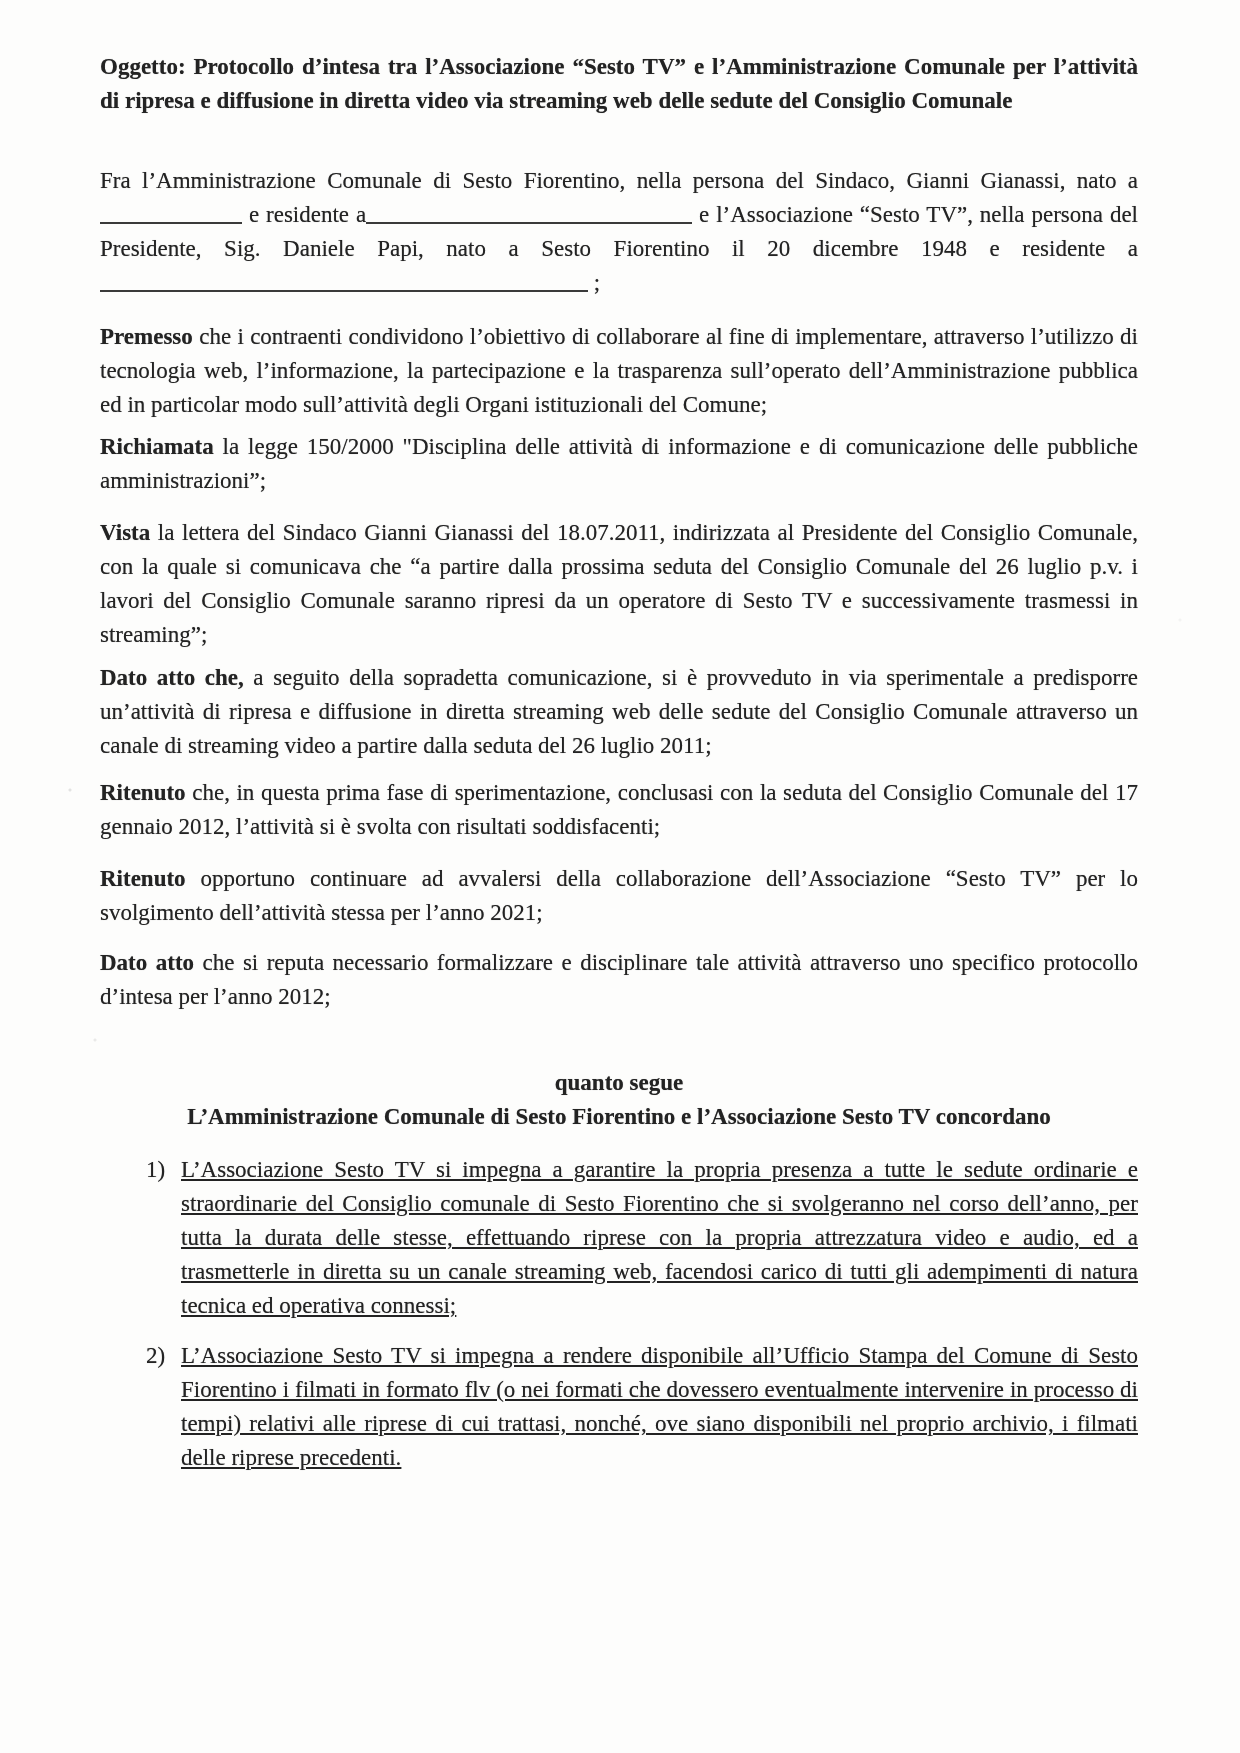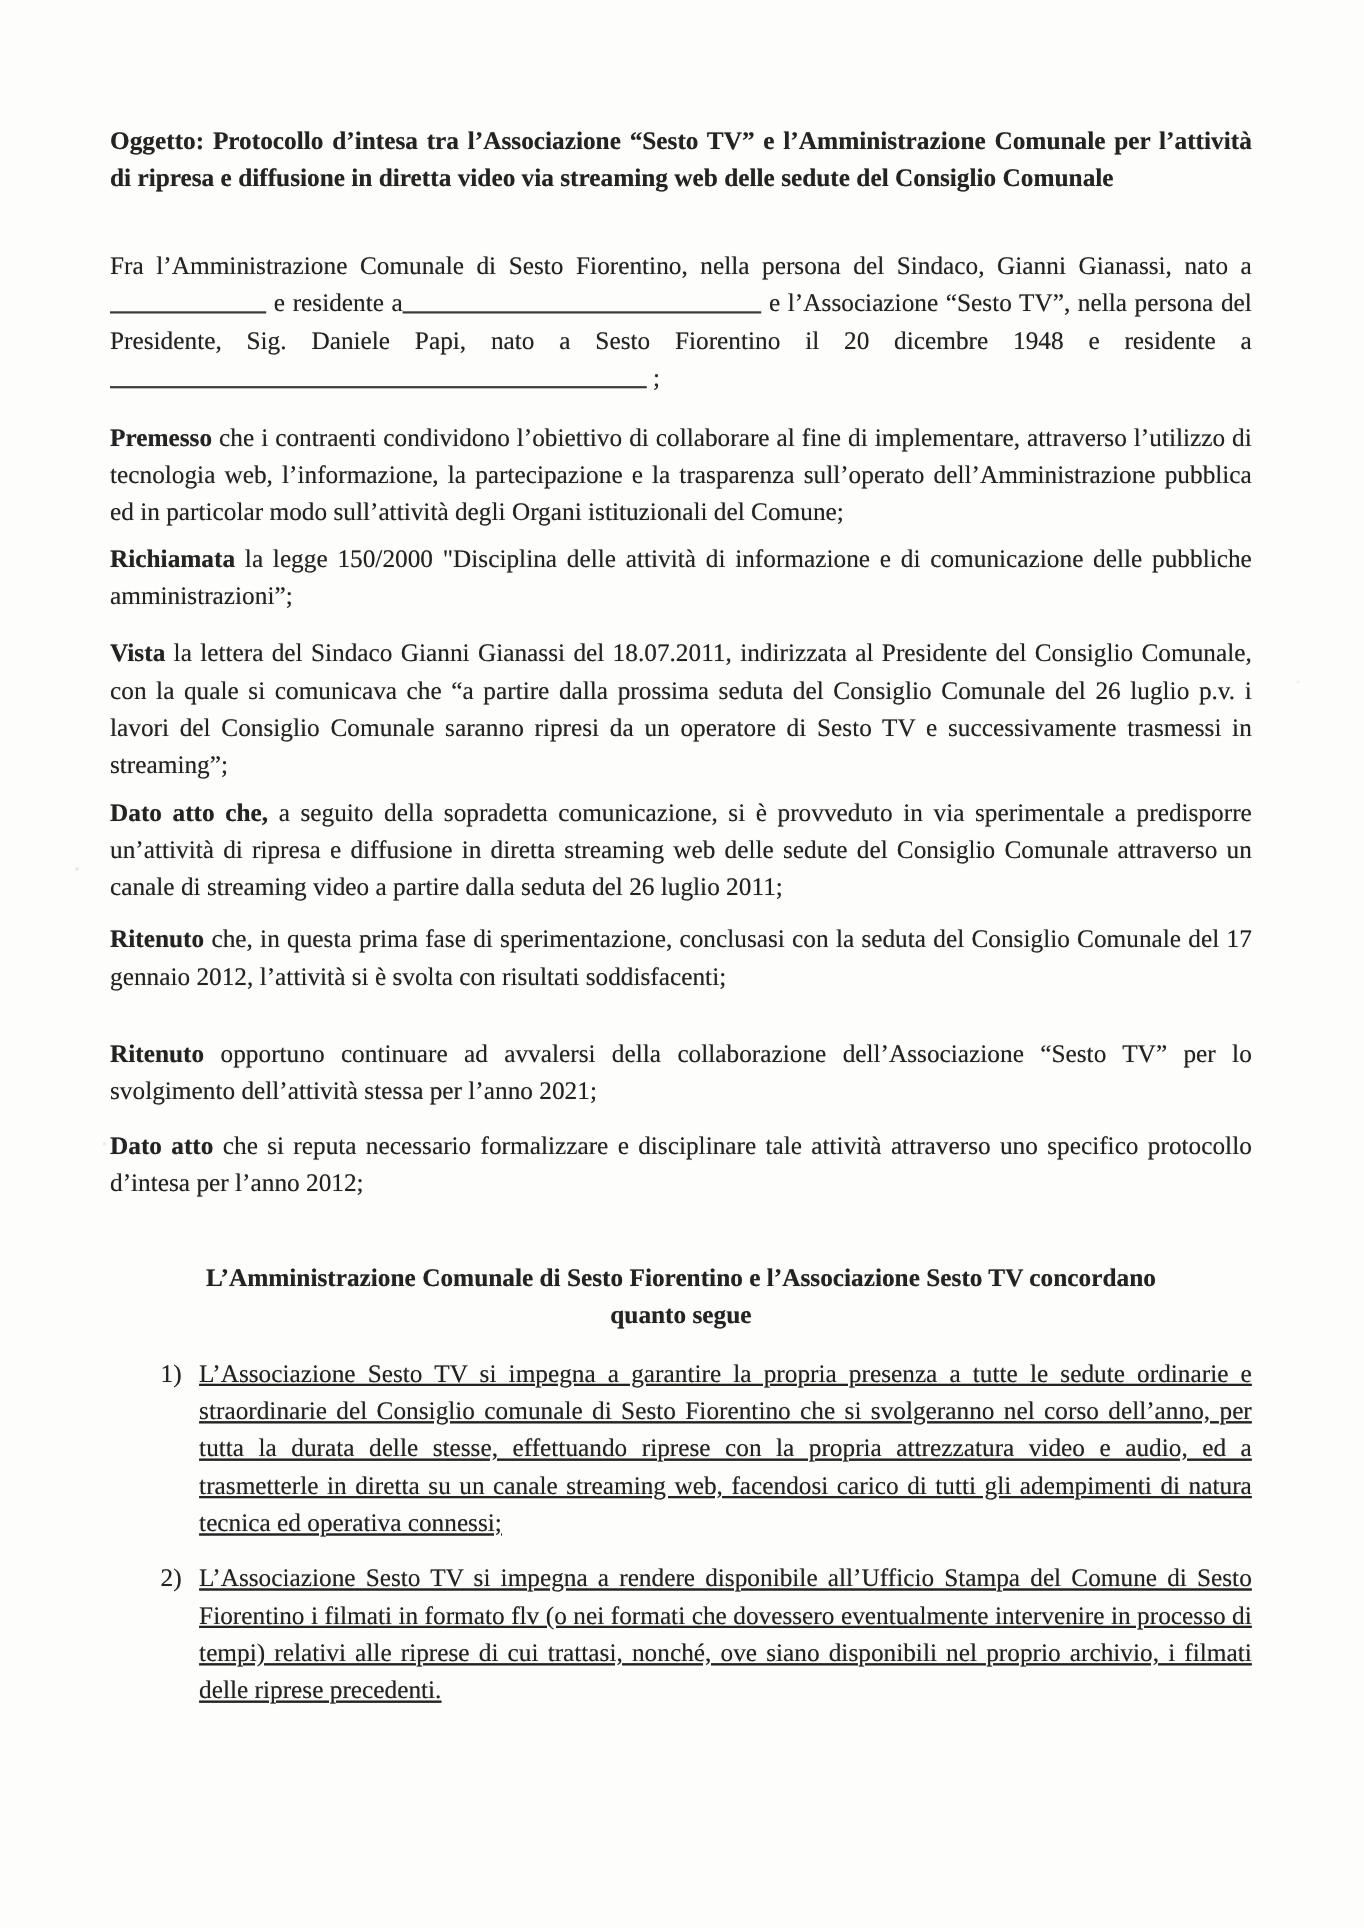--- a/index.html
+++ b/index.html
@@ -10,38 +10,38 @@
     position: relative;
     overflow: hidden;
     font-family: "Liberation Serif", "DejaVu Serif", serif;
     color: #232323;
   }
   .page {
     position: absolute;
     left: 0; top: 0;
     width: 1240px; height: 1753px;
     box-sizing: border-box;
-    padding: 111px 102px 0 100px;
+    padding: 50px 102px 0 100px;
     font-size: 23px;
     line-height: 34px;
     text-align: justify;
     text-shadow: 0 0 0.7px rgba(40,40,40,0.55);
     background:
       radial-gradient(circle at 70px 790px, rgba(0,0,0,0.10) 1px, transparent 2px),
       radial-gradient(circle at 95px 1040px, rgba(0,0,0,0.08) 1px, transparent 2px),
       radial-gradient(circle at 1180px 620px, rgba(0,0,0,0.04) 1px, transparent 2px);
   }
   p { margin: 0; }
   .subject { font-weight: bold; margin-bottom: 46px; }
   .intro       { margin-bottom: 1px; }
   .r-premesso  { margin-bottom: 8px; margin-top: 20px;  }
   .r-richiamata{ margin-bottom: 18px; }
   .r-vista     { margin-bottom: 9px;  }
   .r-dato1     { margin-bottom: 13px; }
-  .r-rit1      { margin-bottom: 36px; }
+  .r-rit1      { margin-bottom: 18px; }
   .r-rit2      { margin-bottom: 16px; }
   .r-dato2     { margin-bottom: 52px; }
   .lead { font-weight: bold; }
   .blank {
     display: inline-block;
     height: 12px;
     border-bottom: 2px solid #3a3a3a;
     position: relative;
     top: 2px;
   }
@@ -79,22 +79,22 @@
 
   <p class="r-dato1"><span class="lead">Dato atto che,</span> <span>a seguito della sopradetta comunicazione, si è provveduto in via sperimentale a predisporre un’attività di ripresa e diffusione in diretta streaming web delle sedute del Consiglio Comunale attraverso un canale di streaming video a partire dalla seduta del 26 luglio 2011;</span></p>
 
   <p class="r-rit1"><span class="lead">Ritenuto</span> <span>che, in questa prima fase di sperimentazione, conclusasi con la seduta del Consiglio Comunale del 17 gennaio 2012, l’attività si è svolta con risultati soddisfacenti;</span></p>
 
   <p class="r-rit2"><span class="lead">Ritenuto</span> <span>opportuno continuare ad avvalersi della collaborazione dell’Associazione “Sesto TV” per lo svolgimento dell’attività stessa per l’anno 2021;</span></p>
 
   <p class="r-dato2"><span class="lead">Dato atto</span> <span>che si reputa necessario formalizzare e disciplinare tale attività attraverso uno specifico protocollo d’intesa per l’anno 2012;</span></p>
 
   <div class="agree-heading">
+    <div>quanto segue</div>
     <div>L’Amministrazione Comunale di Sesto Fiorentino e l’Associazione Sesto TV concordano</div>
-    <div>quanto segue</div>
   </div>
 
   <div class="items">
     <div class="item">
       <span class="num">1)</span>
       <div class="itext">L’Associazione Sesto TV si impegna a garantire la propria presenza a tutte le sedute ordinarie e straordinarie del Consiglio comunale di Sesto Fiorentino che si svolgeranno nel corso dell’anno, per tutta la durata delle stesse, effettuando riprese con la propria attrezzatura video e audio, ed a trasmetterle in diretta su un canale streaming web, facendosi carico di tutti gli adempimenti di natura tecnica ed operativa connessi;</div>
     </div>
     <div class="item">
       <span class="num">2)</span>
       <div class="itext">L’Associazione Sesto TV si impegna a rendere disponibile all’Ufficio Stampa del Comune di Sesto Fiorentino i filmati in formato flv (o nei formati che dovessero eventualmente intervenire in processo di tempi) relativi alle riprese di cui trattasi, nonché, ove siano disponibili nel proprio archivio, i filmati delle riprese precedenti.</div>

